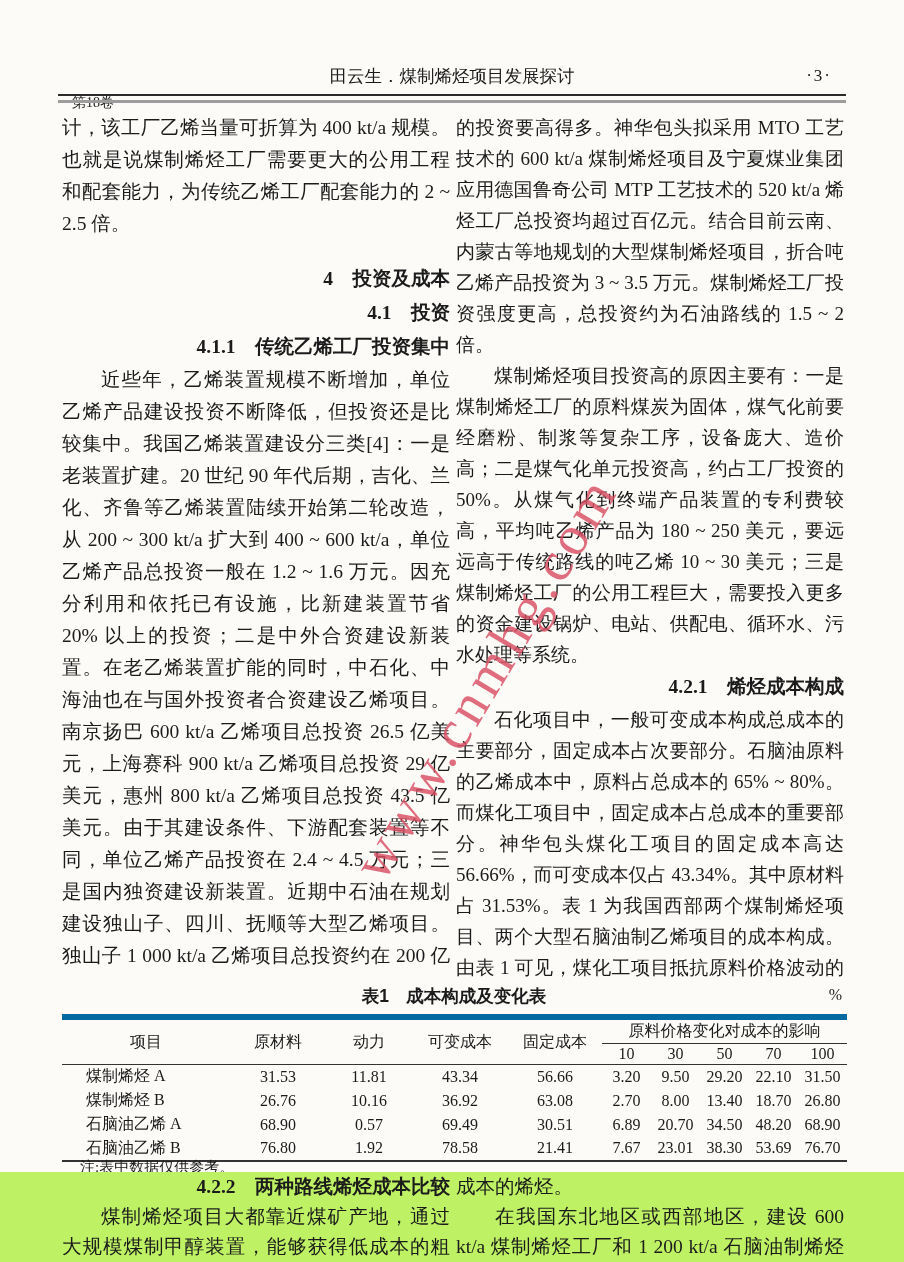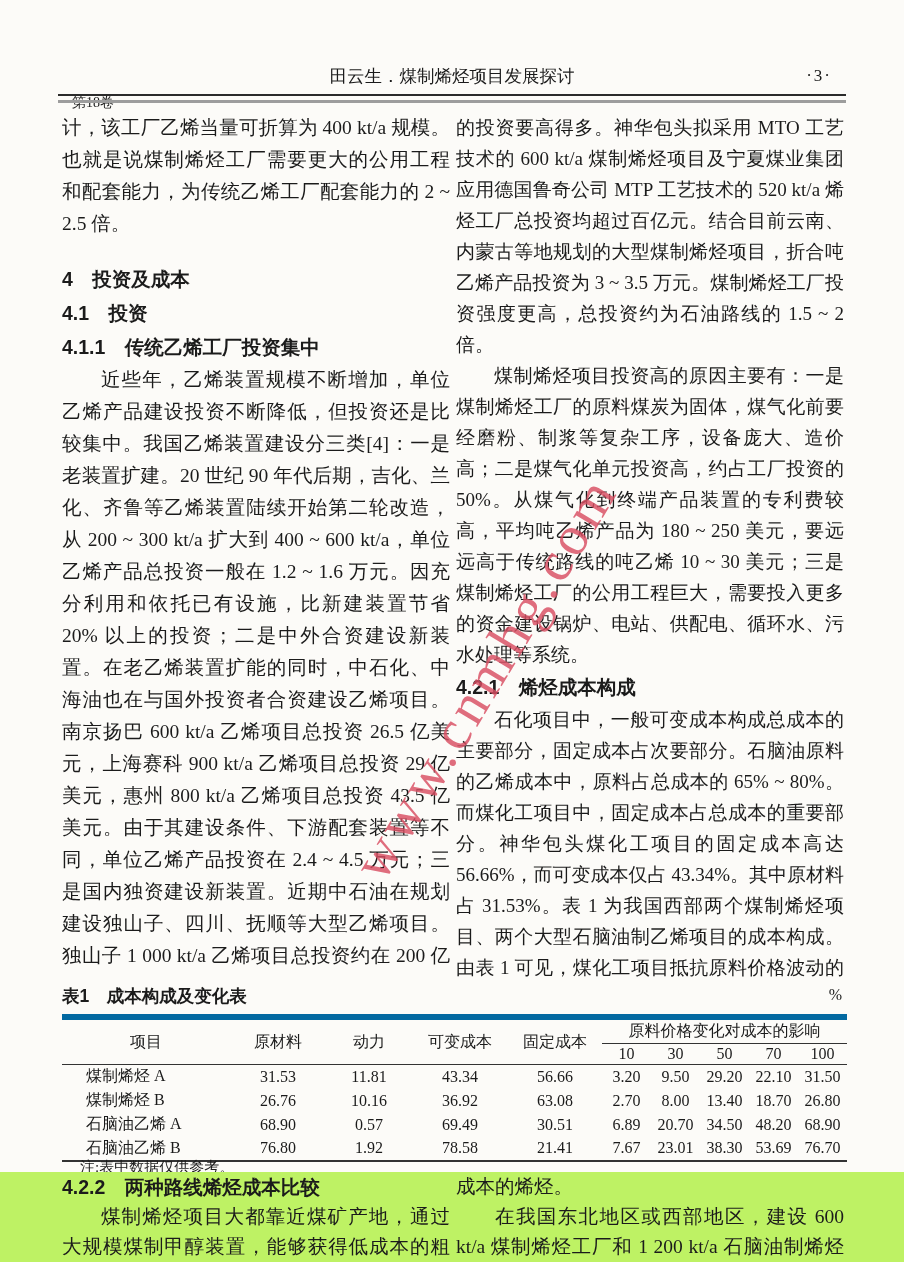--- a/index.html
+++ b/index.html
@@ -16,28 +16,28 @@
   .hd-page  { position:absolute; right:72px; top:66px; font-size:17px; letter-spacing:2px; }
   .rule1 { position:absolute; left:58px; top:94px;  width:788px; border-top:2px solid #2b2b2b; }
   .rule2 { position:absolute; left:58px; top:100px; width:788px; height:3px; background:#9d9d9d; }
   
   .col { position:absolute; top:112px; width:388px; overflow:hidden; }
   .col-left  { left:62px;  height:866px; font-size:19.5px; line-height:32px; }
   .col-right { left:456px; height:866px; font-size:19px;   line-height:31px; }
   .col p { text-align:justify; }
   .indent { text-indent:2em; }
   .sec-h {
-    font-family:Liberation Sans, sans-serif;
+    font-family:Liberation Serif, serif;
     font-weight:bold; font-size:19.5px; line-height:34px;
-    text-align:left;
+    text-align:right;
   }
   .col-left .sec-h.first { margin-top:22px; }
   
   .table-zone { position:absolute; left:0; top:978px; width:904px; height:196px; background:#fcfbf8; z-index:2; }
-  .tcaption { position:absolute; left:62px; top:6px; width:784px; text-align:left;
+  .tcaption { position:absolute; left:62px; top:6px; width:784px; text-align:center;
               font-family:"Liberation Sans","DejaVu Sans",sans-serif; font-weight:bold; font-size:17.5px; }
   .tunit { position:absolute; right:62px; top:8px; font-size:16px; }
   table.cost {
     position:absolute; left:62px; top:36px; width:785px;
     border-collapse:collapse; table-layout:fixed;
     border-top:6px solid #0369a1; border-bottom:2px solid #333;
     font-size:16px;
   }
   table.cost th { font-weight:normal; border-bottom:1px solid #333; padding:1px 0; }
   table.cost th, table.cost td { text-align:center; vertical-align:middle; }

